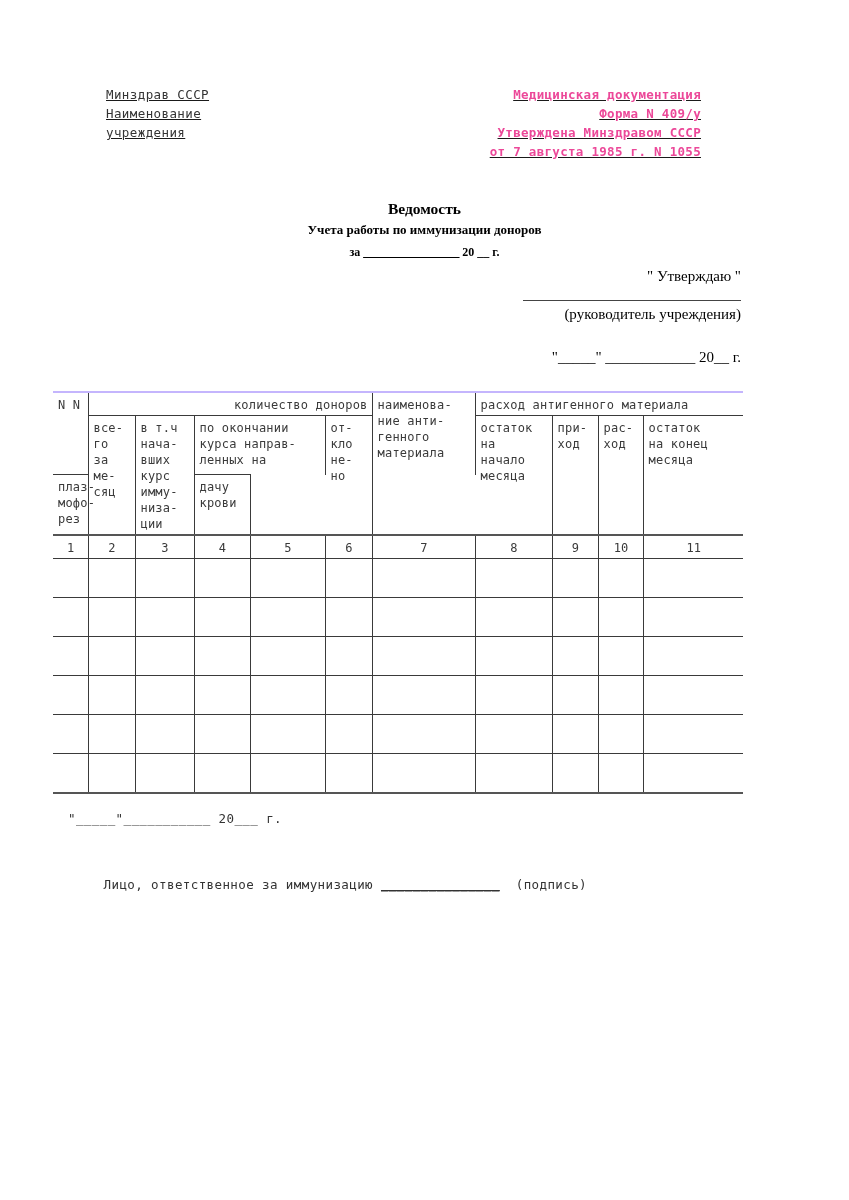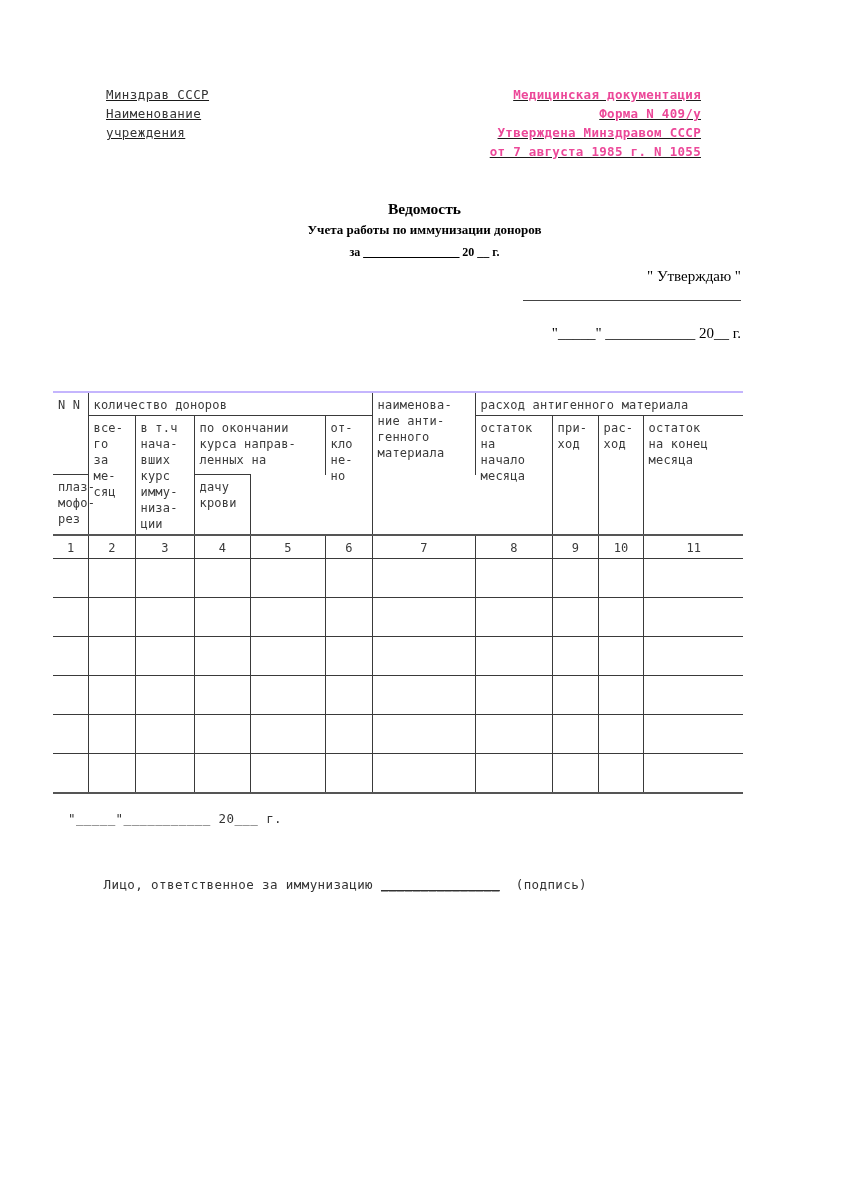--- a/index.html
+++ b/index.html
@@ -132,21 +132,21 @@
     padding-top: 5px;
     padding-bottom: 4px;
     line-height: 18px;
   }
   td.nn-cell {
     text-align: left;
     padding-left: 6px;
     padding-top: 4px;
   }
   td.group-center {
-    text-align: left;
+    text-align: right;
     padding-top: 4px;
   }
   td.body-cell {
     height: 32px;
     padding: 0;
   }
 
   
   .footer-block {
     position: absolute;
@@ -190,20 +190,21 @@
     <div class="title-line1">Ведомость</div>
     <div class="title-line2">Учета работы по иммунизации доноров</div>
     <div class="title-line3">
       <span>за </span><span class="blank-u">________________</span><span> 20 __ г.</span>
     </div>
   </div>
 
   <div class="approve-block">
     <div class="approve-title">" Утверждаю "</div>
     <div class="approve-rule"></div>
+    <div class="approve-sub">(руководитель учреждения)</div>
     <div class="approve-date">"_____" ____________ 20__ г.</div>
   </div>
 
   <div class="table-wrap">
     <table class="ledger">
       <colgroup>
         <col style="width:35px">
         <col style="width:47px">
         <col style="width:59px">
         <col style="width:56px">

